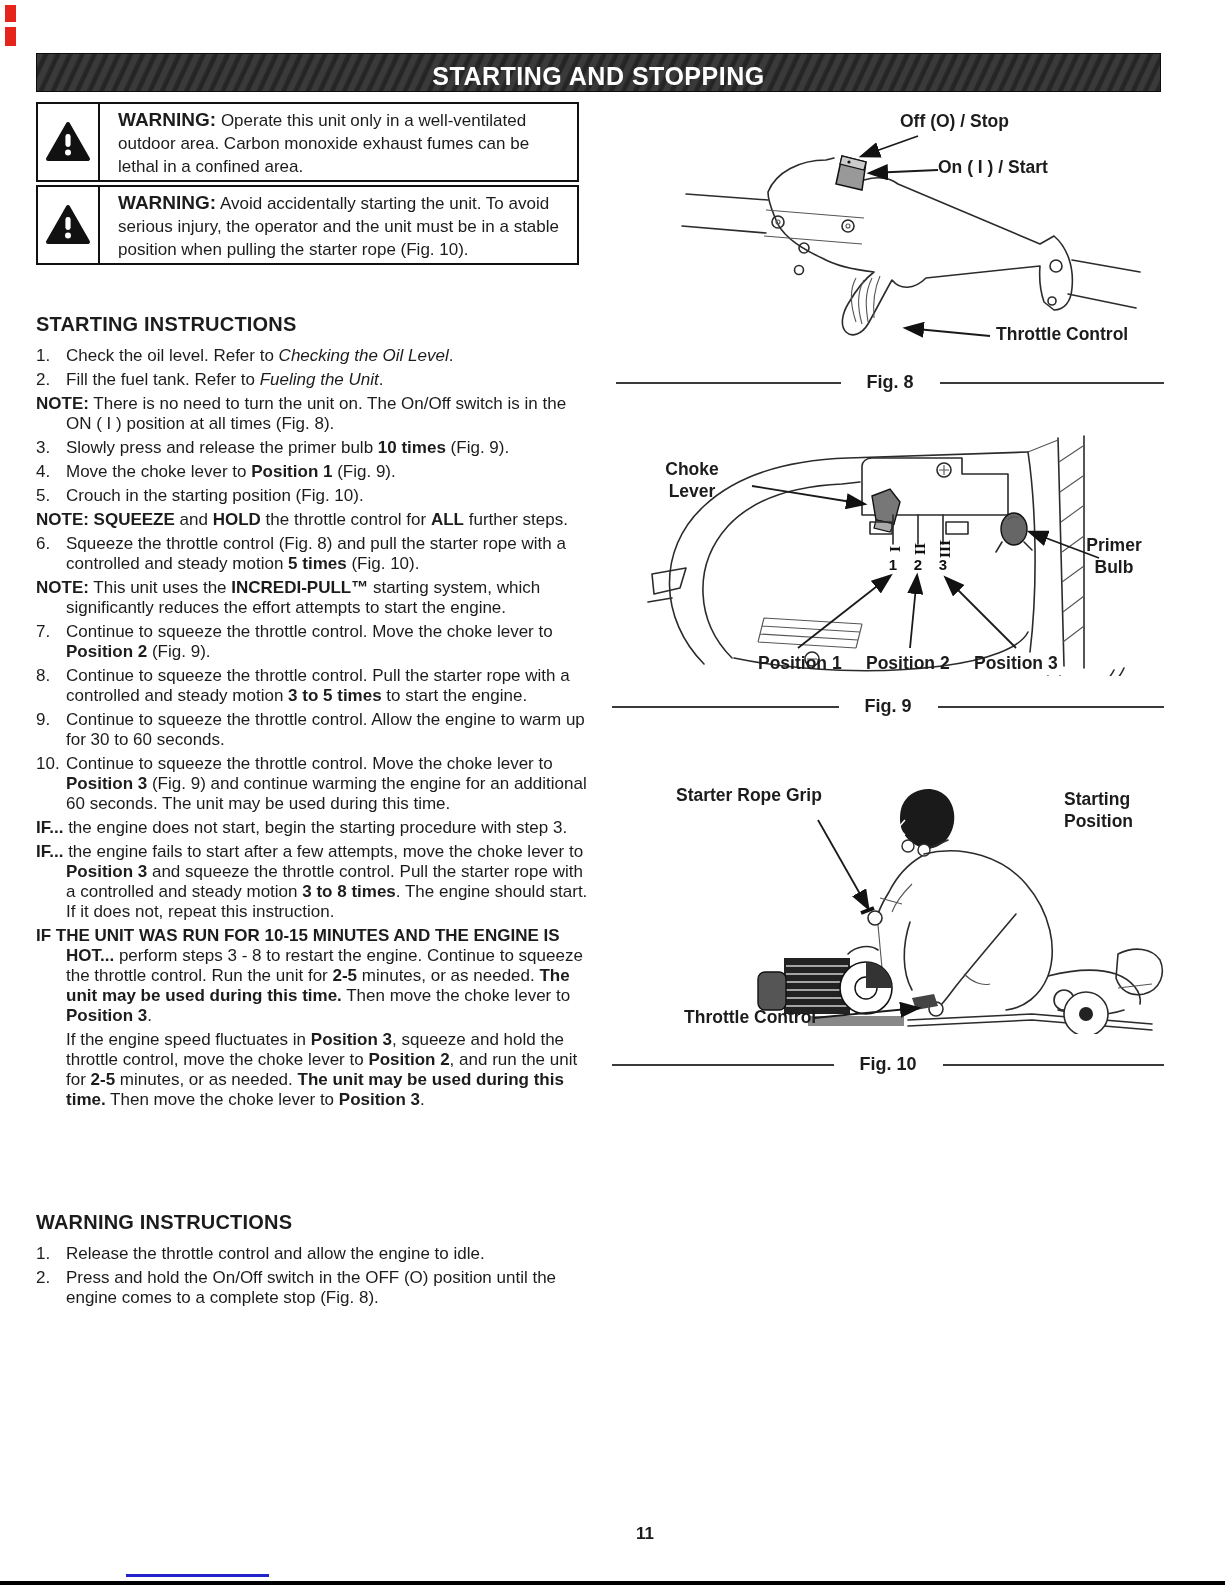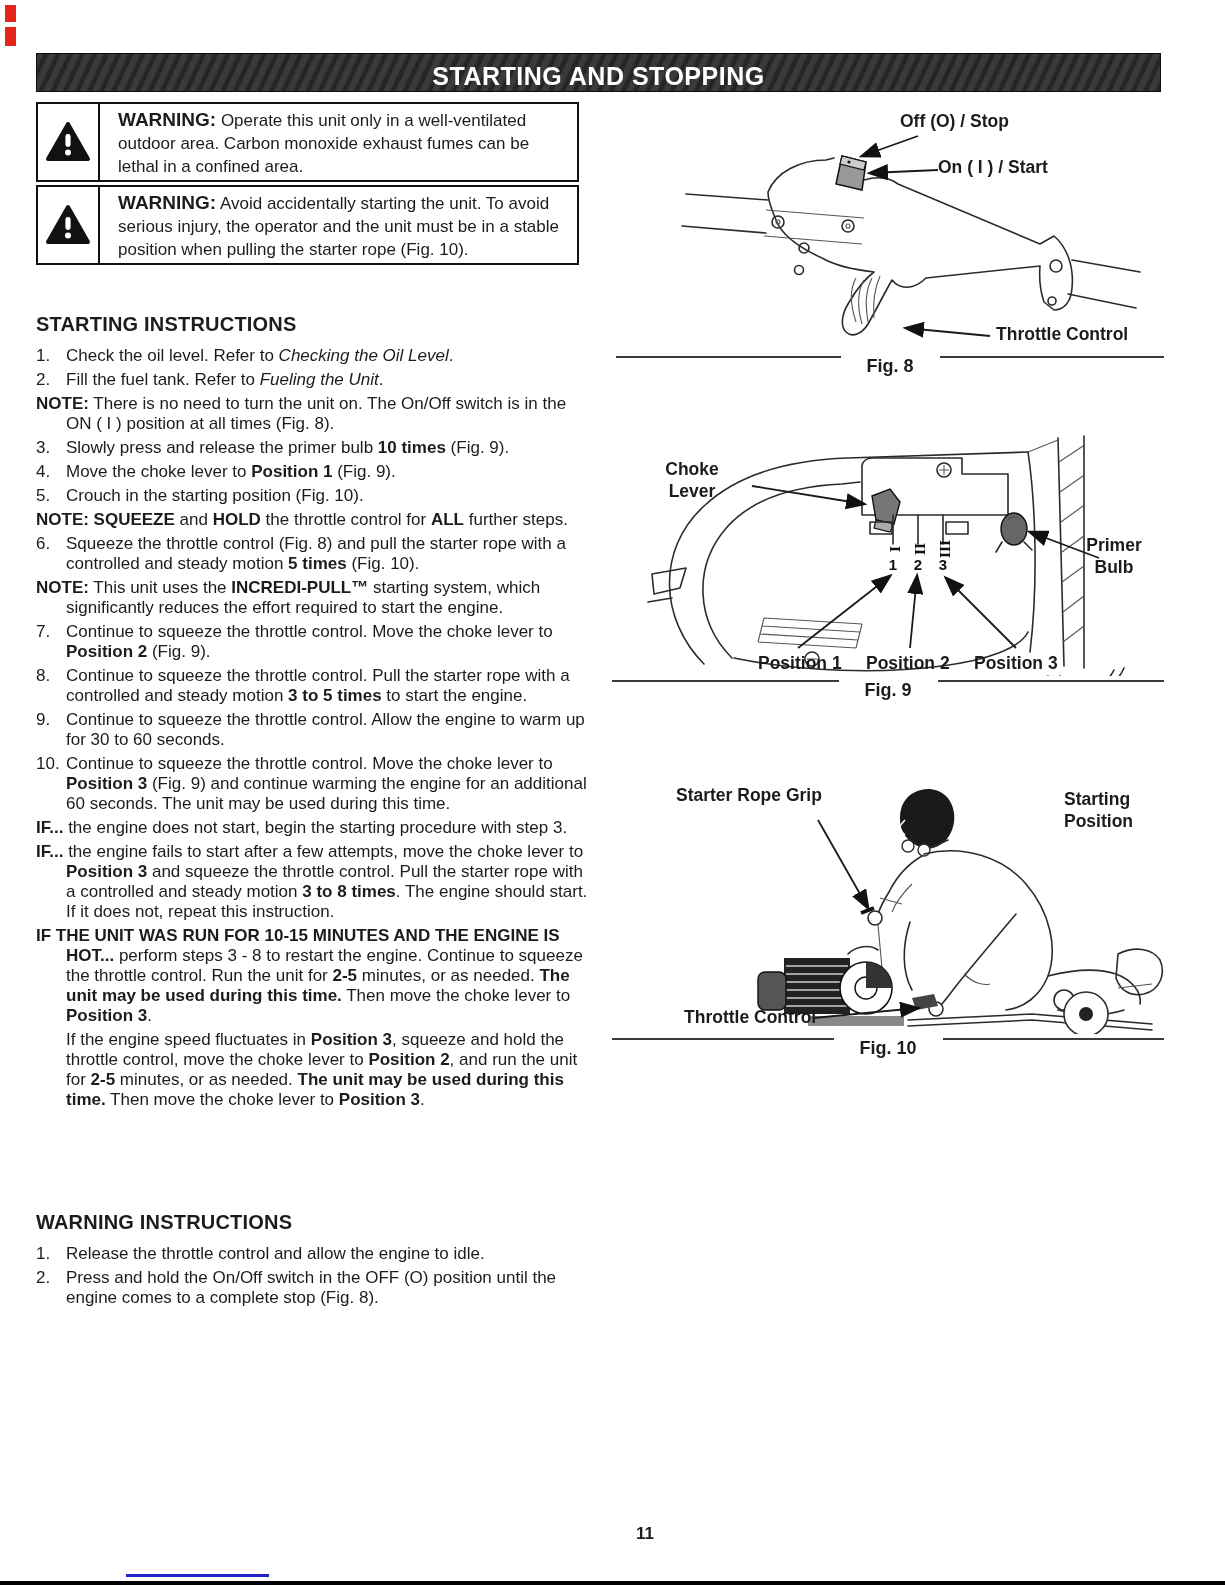--- a/index.html
+++ b/index.html
@@ -42,21 +42,21 @@
   .para.flush{text-indent:0;}
   .para .num{display:inline-block;width:30px;text-indent:0;}
   .b{font-weight:bold;} .i{font-style:italic;margin-top:15px;}
 
   
   .fig{position:absolute;}
   #fig8{left:616px;top:96px;width:548px;}
   #fig9{left:612px;top:426px;width:552px;}
   #fig10{left:612px;top:762px;width:552px;}
   .fig svg{display:block;}
-  .figcap{display:flex;gap:26px;margin-top:4px;}
+  .figcap{display:flex;align-items:center;gap:26px;margin-top:20px;}
   .figcap .rule{flex:1;height:0;border-top:2px solid #3a3a3a;}
   .figcap .cap{font-weight:bold;font-size:18px;}
   .fig-label{position:absolute;font-weight:bold;font-size:17.5px;line-height:22px;white-space:nowrap;}
   .fig-label.wrap{white-space:normal;}
   .ln{stroke:#2b2b2b;stroke-width:1.6;fill:none;stroke-linecap:round;stroke-linejoin:round;}
   .thin{stroke:#555;stroke-width:1.1;fill:none;}
   .arrow{stroke:#1a1a1a;stroke-width:1.8;fill:none;}
   .glyph{font-family:"DejaVu Serif",serif;font-size:13px;font-weight:bold;fill:#111;}
   .marknum{font-family:"Liberation Sans",sans-serif;font-size:15px;font-weight:bold;fill:#111;}
 
@@ -97,21 +97,21 @@
   <h2 class="sec-title">STARTING INSTRUCTIONS</h2>
   <div>
       <div class="para"><span class="num">1.</span><span>Check the oil level. Refer to </span><span class="i">Checking the Oil Level</span><span>.</span></div>
       <div class="para"><span class="num">2.</span><span>Fill the fuel tank. Refer to </span><span class="i">Fueling the Unit</span><span>.</span></div>
       <div class="para"><span class="b">NOTE:</span><span> There is no need to turn the unit on. The On/Off switch is in the ON ( I ) position at all times (Fig. 8).</span></div>
       <div class="para"><span class="num">3.</span><span>Slowly press and release the primer bulb </span><span class="b">10 times</span><span> (Fig. 9).</span></div>
       <div class="para"><span class="num">4.</span><span>Move the choke lever to </span><span class="b">Position 1</span><span> (Fig. 9).</span></div>
       <div class="para"><span class="num">5.</span><span>Crouch in the starting position (Fig. 10).</span></div>
       <div class="para"><span class="b">NOTE: SQUEEZE</span><span> and </span><span class="b">HOLD</span><span> the throttle control for </span><span class="b">ALL</span><span> further steps.</span></div>
       <div class="para"><span class="num">6.</span><span>Squeeze the throttle control (Fig. 8) and pull the starter rope with a controlled and steady motion </span><span class="b">5 times</span><span> (Fig. 10).</span></div>
-      <div class="para"><span class="b">NOTE:</span><span> This unit uses the </span><span class="b">INCREDI-PULL™</span><span> starting system, which significantly reduces the effort required to start the engine.</span></div>
+      <div class="para"><span class="b">NOTE:</span><span> This unit uses the </span><span class="b">INCREDI-PULL™</span><span> starting system, which significantly reduces the effort attempts to start the engine.</span></div>
       <div class="para"><span class="num">7.</span><span>Continue to squeeze the throttle control. Move the choke lever to </span><span class="b">Position 2</span><span> (Fig. 9).</span></div>
       <div class="para"><span class="num">8.</span><span>Continue to squeeze the throttle control. Pull the starter rope with a controlled and steady motion </span><span class="b">3 to 5 times</span><span> to start the engine.</span></div>
       <div class="para"><span class="num">9.</span><span>Continue to squeeze the throttle control. Allow the engine to warm up for 30 to 60 seconds.</span></div>
       <div class="para"><span class="num">10.</span><span>Continue to squeeze the throttle control. Move the choke lever to </span><span class="b">Position 3</span><span> (Fig. 9) and continue warming the engine for an additional 60 seconds. The unit may be used during this time.</span></div>
       <div class="para"><span class="b">IF...</span><span> the engine does not start, begin the starting procedure with step 3.</span></div>
       <div class="para"><span class="b">IF...</span><span> the engine fails to start after a few attempts, move the choke lever to </span><span class="b">Position 3</span><span> and squeeze the throttle control. Pull the starter rope with a controlled and steady motion </span><span class="b">3 to 8 times</span><span>. The engine should start. If it does not, repeat this instruction.</span></div>
       <div class="para"><span class="b">IF THE UNIT WAS RUN FOR 10-15 MINUTES AND THE ENGINE IS HOT...</span><span> perform steps 3 - 8 to restart the engine. Continue to squeeze the throttle control. Run the unit for </span><span class="b">2-5</span><span> minutes, or as needed. </span><span class="b">The unit may be used during this time.</span><span> Then move the choke lever to </span><span class="b">Position 3</span><span>.</span></div>
       <div class="para flush"><span>If the engine speed fluctuates in </span><span class="b">Position 3</span><span>, squeeze and hold the throttle control, move the choke lever to </span><span class="b">Position 2</span><span>, and run the unit for </span><span class="b">2-5</span><span> minutes, or as needed. </span><span class="b">The unit may be used during this time.</span><span> Then move the choke lever to </span><span class="b">Position 3</span><span>.</span></div>
     </div>
 </div>

